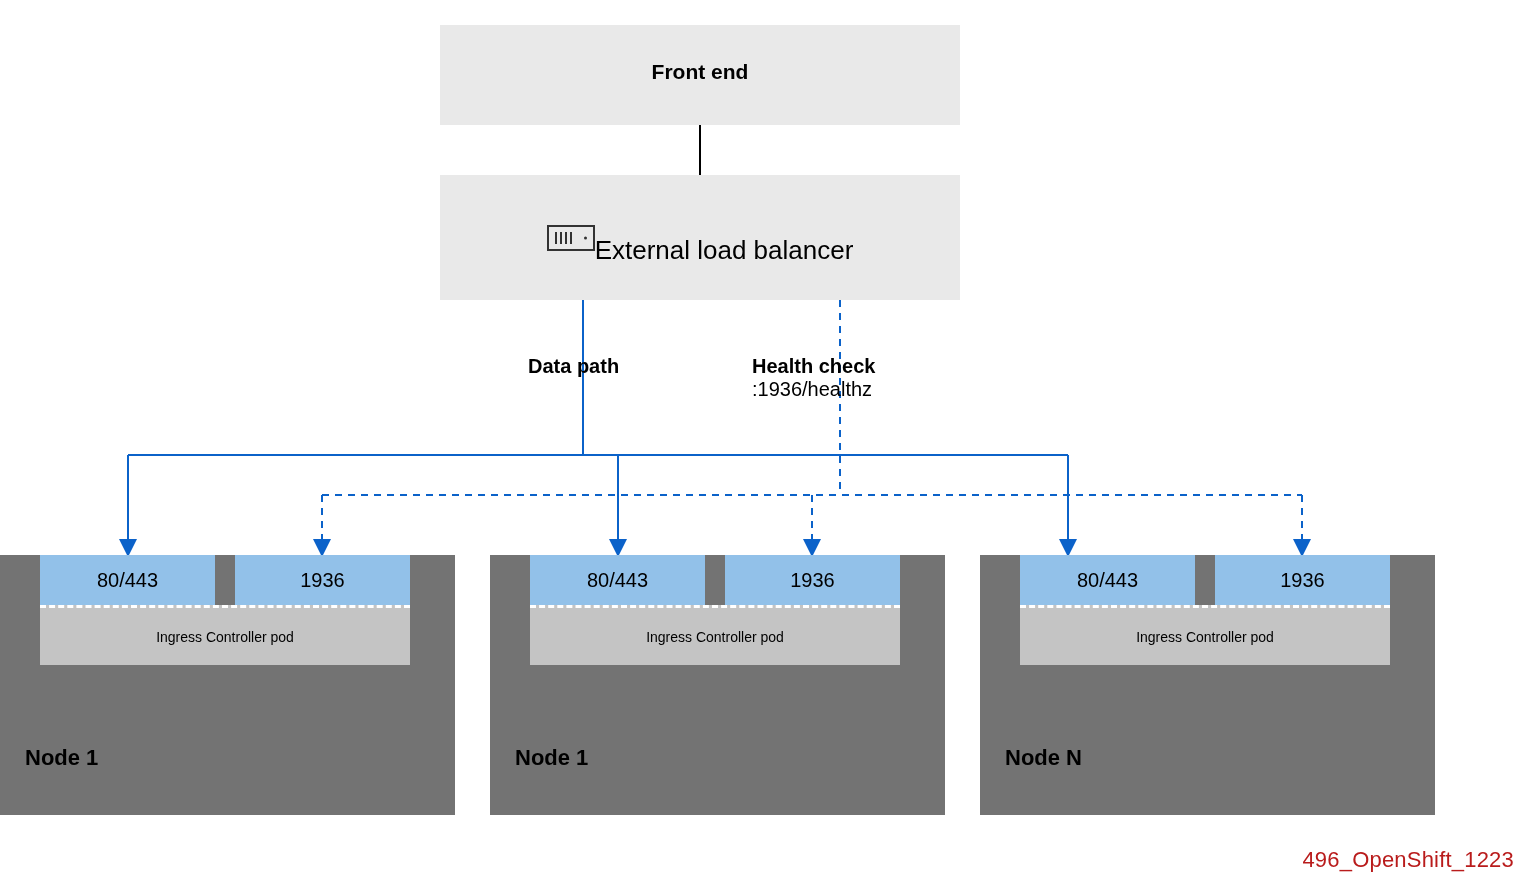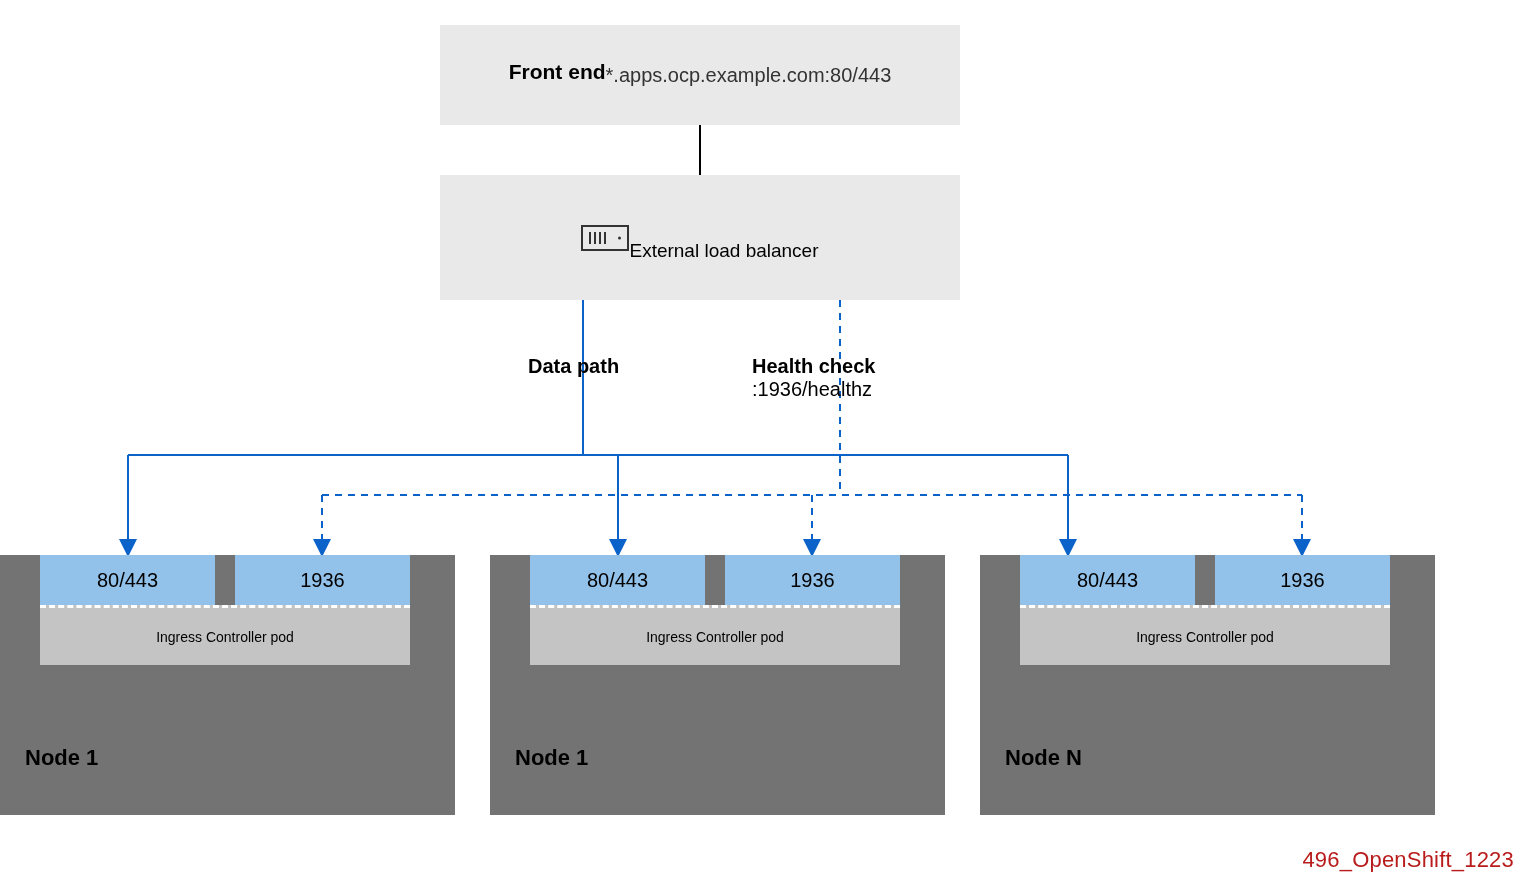--- a/index.html
+++ b/index.html
@@ -22,21 +22,21 @@
   .front-end {
     left: 440px; top: 25px;
     width: 520px; height: 100px;
   }
   .front-end .title { font-weight: 600; font-size: 21px; margin-bottom: 6px; }
   .front-end .subtitle { font-size: 20px; color: #333; }
   .elb {
     left: 440px; top: 175px;
     width: 520px; height: 125px;
   }
-  .elb .label { font-size: 19px; margin-top: 26px; }
+  .elb .label { font-size: 26px; margin-top: 26px; }
   .server-icon {
     width: 48px; height: 26px;
     border: 2px solid #333;
     position: relative;
     display: flex; align-items: center; padding-left: 6px;
   }
   .server-icon .bars {
     display: flex; gap: 3px;
   }
   .server-icon .bars span {
@@ -128,21 +128,20 @@
 
   <line x1="322" y1="495" x2="1302" y2="495" stroke="#0b62c9" stroke-width="2" stroke-dasharray="7 6"></line>
 
   <line x1="322" y1="495" x2="322" y2="548" stroke="#0b62c9" stroke-width="2" stroke-dasharray="7 6" marker-end="url(#arrow)"></line>
   <line x1="812" y1="495" x2="812" y2="548" stroke="#0b62c9" stroke-width="2" stroke-dasharray="7 6" marker-end="url(#arrow)"></line>
   <line x1="1302" y1="495" x2="1302" y2="548" stroke="#0b62c9" stroke-width="2" stroke-dasharray="7 6" marker-end="url(#arrow)"></line>
 </svg>
 
 <div class="box front-end">
   <div class="title">Front end</div>
-  <div class="subtitle">*.apps.ocp.example.com:80/443</div>
 </div>
 
 <div class="box elb">
   <div class="server-icon">
     <div class="bars">
         <span></span>
         <span></span>
         <span></span>
         <span></span>
       </div>

